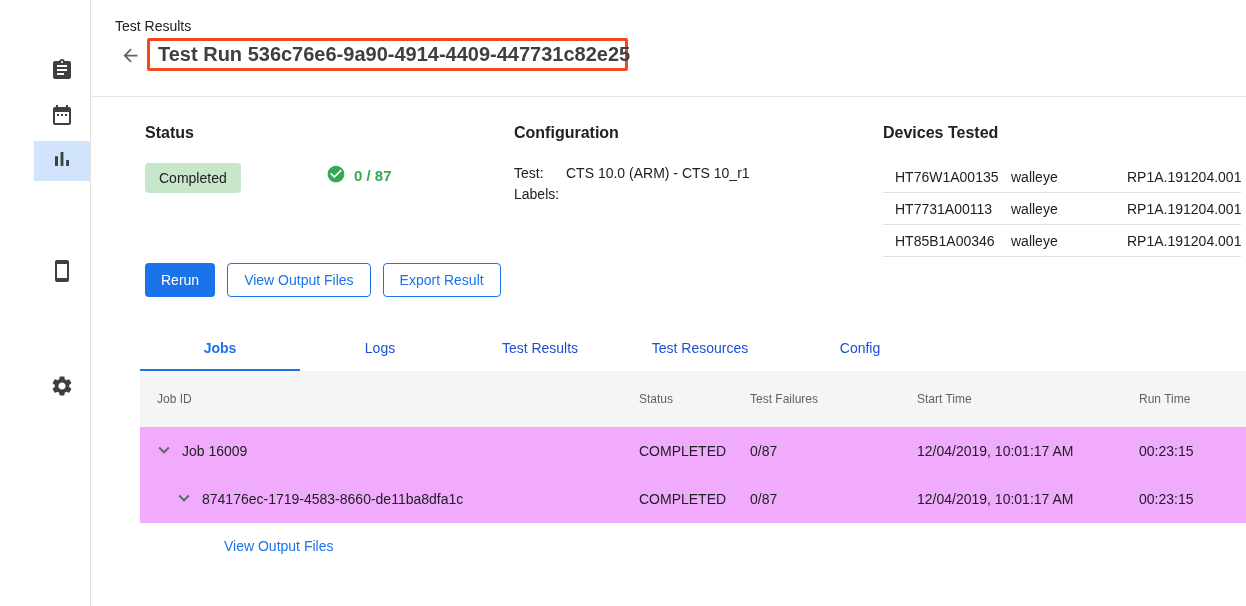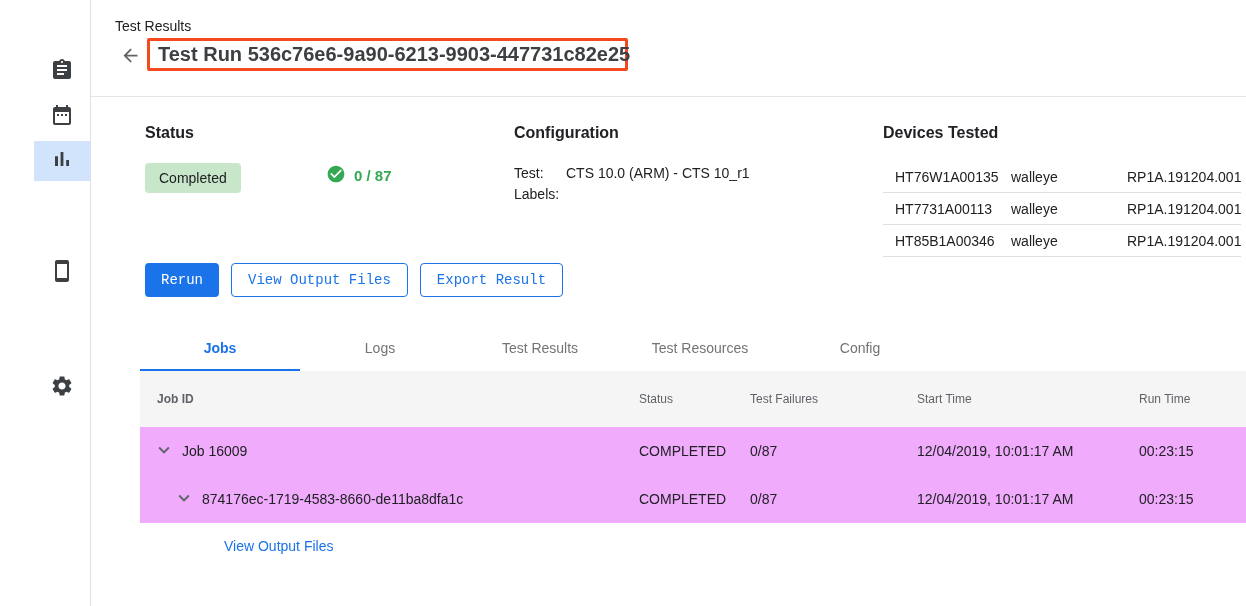--- a/index.html
+++ b/index.html
@@ -52,38 +52,38 @@
   .devices-table { position:absolute; left:849px; top:161px; width:358px; }
   .dt-header, .dt-row { display:grid; grid-template-columns:116px 116px 126px; align-items:center; }
   .dt-header { height:31px; background:#f5f5f5; font-size:12px; color:#5f6368; }
   .dt-header > div { padding-left:12px; }
   .dt-row { height:32px; border-bottom:1px solid #e0e0e0; font-size:14px; color:#202124; }
   .dt-row > div { padding-left:12px; white-space:nowrap; }
 
   
   .actions { position:absolute; left:111px; top:263px; display:flex; gap:12px; }
   .btn { height:34px; padding:0 16px; border-radius:4px; font-size:14px;
-    font-family:Liberation Mono, monospace; cursor:pointer; white-space:nowrap; }
+    font-family:Liberation Sans, sans-serif; cursor:pointer; white-space:nowrap; }
   .btn-primary { background:#1a73e8; border:none; color:#fff; }
   .btn-outlined { background:#fff; border:1px solid #1a73e8; color:#1a73e8; }
 
   
   .tabbar { position:absolute; left:106px; top:325px; width:800px; height:46px; display:flex; }
   .tab { width:160px; text-align:center; line-height:46px; font-size:14px;
-    color:#737373; cursor:pointer; position:relative; }
+    color:#1d4ed8; cursor:pointer; position:relative; }
   .tab.active { color:#1a73e8; font-weight:bold; }
   .tab.active::after { content:""; position:absolute; left:0; right:0; bottom:0;
     height:2px; background:#1a73e8; }
 
   
   .jobs-table { position:absolute; left:106px; top:371px; width:1109px; }
   .jt-header, .jt-row { display:grid; grid-template-columns:499px 111px 167px 222px 110px;
     align-items:center; }
   .jt-header { height:56px; background:#f5f5f5; font-size:12px; color:#5f6368; }
-  .jt-header > div:first-child { padding-left:17px;font-weight:bold; }
+  .jt-header > div:first-child { padding-left:17px; }
   .jt-row { height:48px; font-size:14px; color:#202124; background:#f0abfc; }
   .jt-cell-id { display:flex; align-items:center; gap:6px; padding-left:12px; }
   .jt-cell-id.indent1 { padding-left:32px; }
   .chev-btn { width:24px; height:24px; border:none; background:transparent; cursor:pointer;
     padding:0; display:flex; align-items:center; justify-content:center; }
   .chev-btn svg { width:22px; height:22px; fill:#5f6368; }
   .jt-cell { white-space:nowrap; }
   .jt-link-row { height:46px; display:flex; align-items:center; }
   .text-link { margin-left:84px; color:#1a73e8; font-size:14px; cursor:pointer;
     text-decoration:none; background:none; border:none; font-family:inherit; }
@@ -134,21 +134,21 @@
   <header class="header">
     <div class="breadcrumb">Test Results</div>
     <button class="back-btn">
       <span>
         <svg viewBox="0 0 24 24">
             <path d="M20 11H7.83l5.59-5.59L12 4l-8 8 8 8 1.41-1.41L7.83 13H20v-2z"></path>
           </svg>
       </span>
     </button>
     <div class="annotation-box">
-      <h1 class="page-title">Test Run 536c76e6-9a90-6213-9903-447731c82e25</h1>
+      <h1 class="page-title">Test Run 536c76e6-9a90-4914-4409-447731c82e25</h1>
     </div>
   </header>
 
   <h2 class="section-heading h-status">Status</h2>
   <div class="badge">Completed</div>
   <div class="result-count">
     <span>
       <svg viewBox="0 0 24 24">
           <path d="M12 2C6.48 2 2 6.48 2 12s4.48 10 10 10 10-4.48 10-10S17.52 2 12 2zm-2 15l-5-5 1.41-1.41L10 14.17l7.59-7.59L19 8l-9 9z"></path>
         </svg>

